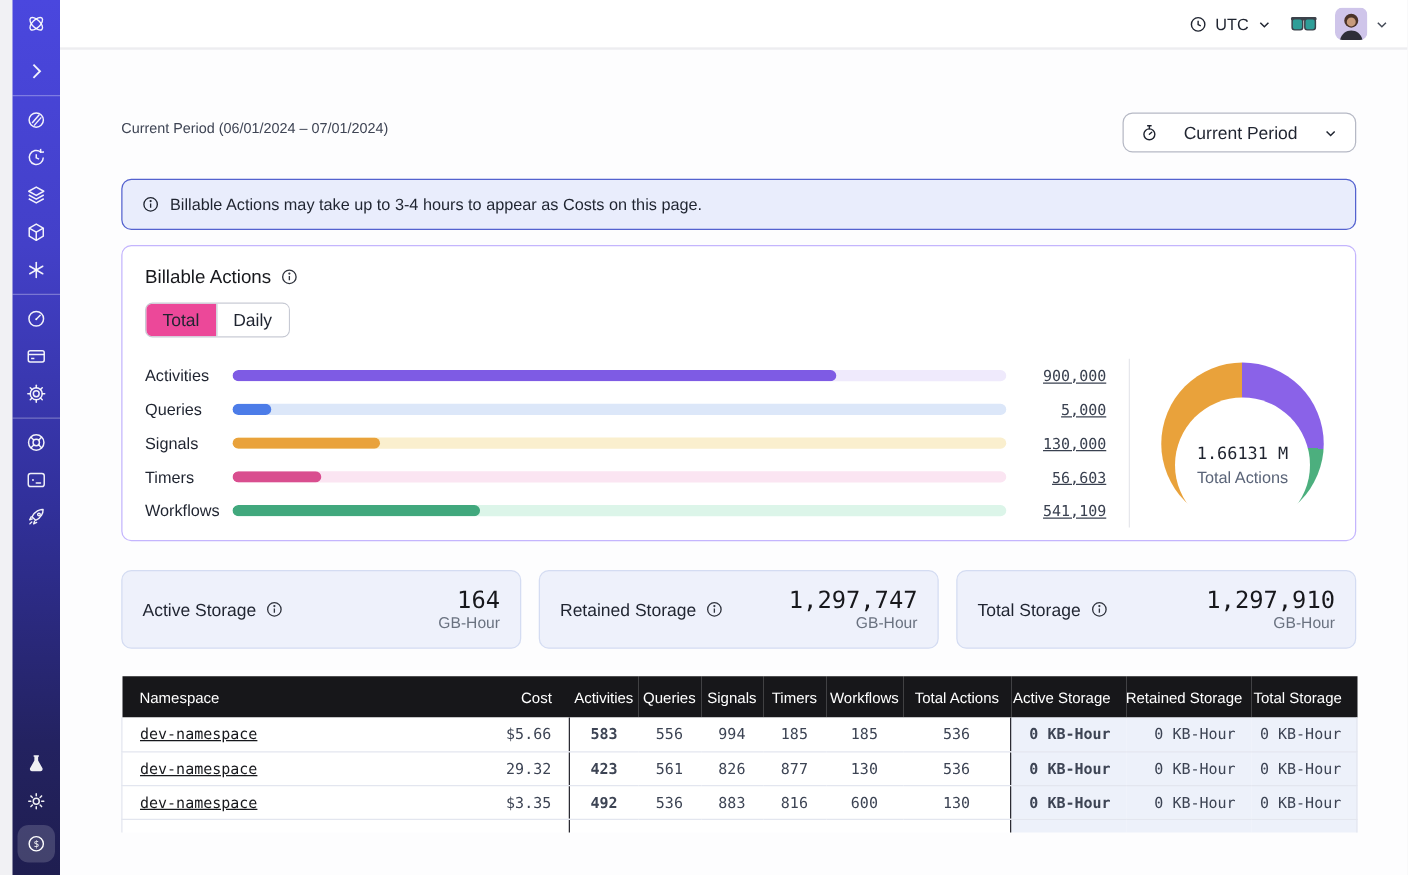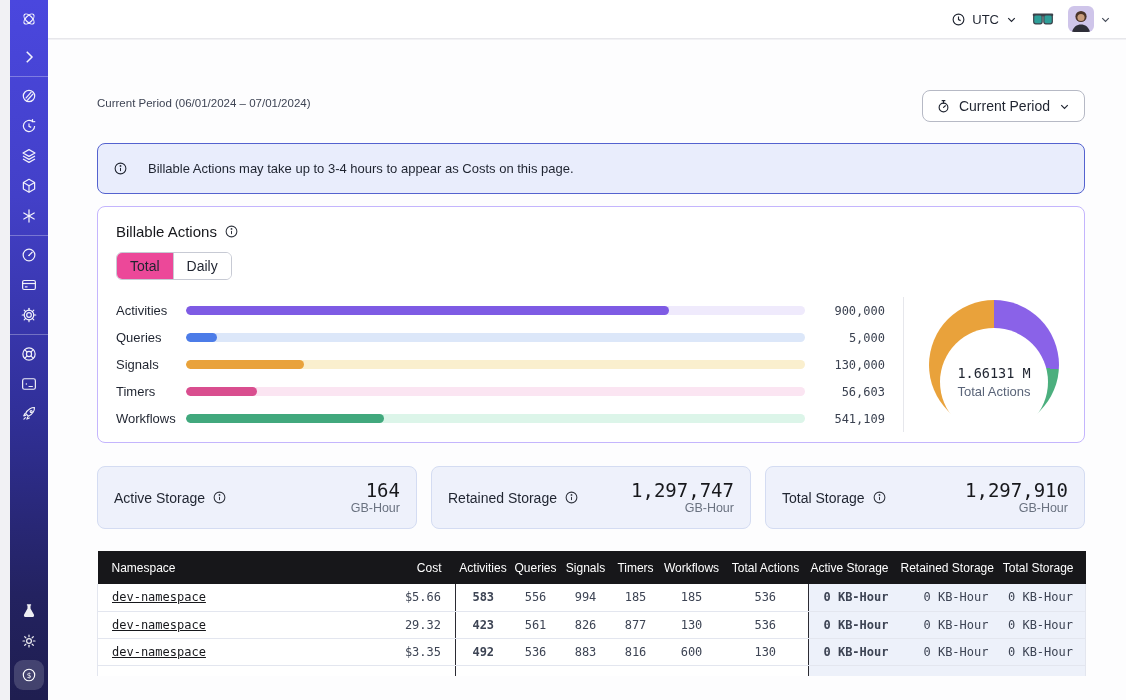--- a/index.html
+++ b/index.html
@@ -44,28 +44,28 @@
   
   .main {
     position:absolute; left:48px; top:40px; right:0; bottom:0; background:#FDFDFE; overflow:hidden;
   }
   .content { position:relative; width:988px; margin-left:49px; }
 
   .page-head { margin-top:50px; display:flex; align-items:flex-start; justify-content:space-between; }
   .page-title { font-size:26px; font-weight:700; letter-spacing:.2px; color:#141519; }
   .page-sub { margin-top:7px; font-size:11.5px; color:#3E4454; }
   .period-btn {
-    display:flex; align-items:center; gap:8px; border:1px solid #B6B9C5; border-radius:8px;
+    display:flex; align-items:center; gap:20px; border:1px solid #B6B9C5; border-radius:8px;
     background:#fff; padding:7px 13px; font-size:14px; font-weight:500; color:#1F2430; cursor:pointer;
   }
   .period-btn svg { color:#1F2430; }
 
   .banner {
-    margin-top:21px; height:51px; background:#E9EDFC; border:1px solid #5462CF; border-radius:8px;
-    display:flex; align-items:center; gap:20px; padding:0 15px; font-size:13px; color:#1F2430;
+    margin-top:21px; height:41px; background:#E9EDFC; border:1px solid #5462CF; border-radius:8px;
+    display:flex; align-items:center; gap:8px; padding:0 15px; font-size:13px; color:#1F2430;
   }
   .banner svg { flex:0 0 auto; color:#1F2430; }
 
   
   .card {
     margin-top:12px; background:#fff; border:1px solid #c4b5fd; border-radius:8px;
   }
   .billable { padding:16px 0 14px 18px; height:237px; }
   .bill-title { display:flex; align-items:center; gap:7px; font-size:15px; color:#17181C; }
   .bill-title svg { color:#30343E; cursor:pointer; }
@@ -73,21 +73,21 @@
   .tab { padding:5px 13px; font-size:14px; color:#1F2430; background:#fff; cursor:pointer; border:none; }
   .tab + .tab { border-left:1px solid #C7CAD4; }
   .tab.sel { background:#ec4899; }
 
   .chart-row { display:flex; margin-top:17px; }
   .bars { flex:1 1 auto; padding-right:18px; }
   .bar-row { display:flex; align-items:center; height:27px; }
   .bar-label { width:70px; font-size:13px; color:#1F2430; flex:0 0 auto; }
   .bar-track { flex:1 1 auto; height:9px; border-radius:5px; position:relative; overflow:hidden; }
   .bar-fill { position:absolute; left:0; top:0; height:9px; border-radius:5px; }
-  .bar-value { width:66px; flex:0 0 auto; text-align:right; font-size:12px; color:#3A4150; margin-left:14px; }
+  .bar-value { width:66px; flex:0 0 auto; text-align:right; font-size:12px; color:#3A4150; margin-left:14px;text-decoration:underline; }
 
   .donut-wrap { flex:0 0 181px; border-left:1px solid #E6E7EC; display:flex; align-items:center; justify-content:center; }
   .donut { width:130px; height:130px; border-radius:50%; position:relative; }
   .donut-hole {
     position:absolute; left:11px; top:28px; width:108px; height:108px; border-radius:50%; background:#fff;
     display:flex; flex-direction:column; align-items:center; justify-content:center; gap:3px;
   }
   .donut-total { font-size:13.5px; color:#1F2430; }
   .donut-sub { font-size:13px; color:#5A6478; }
 

